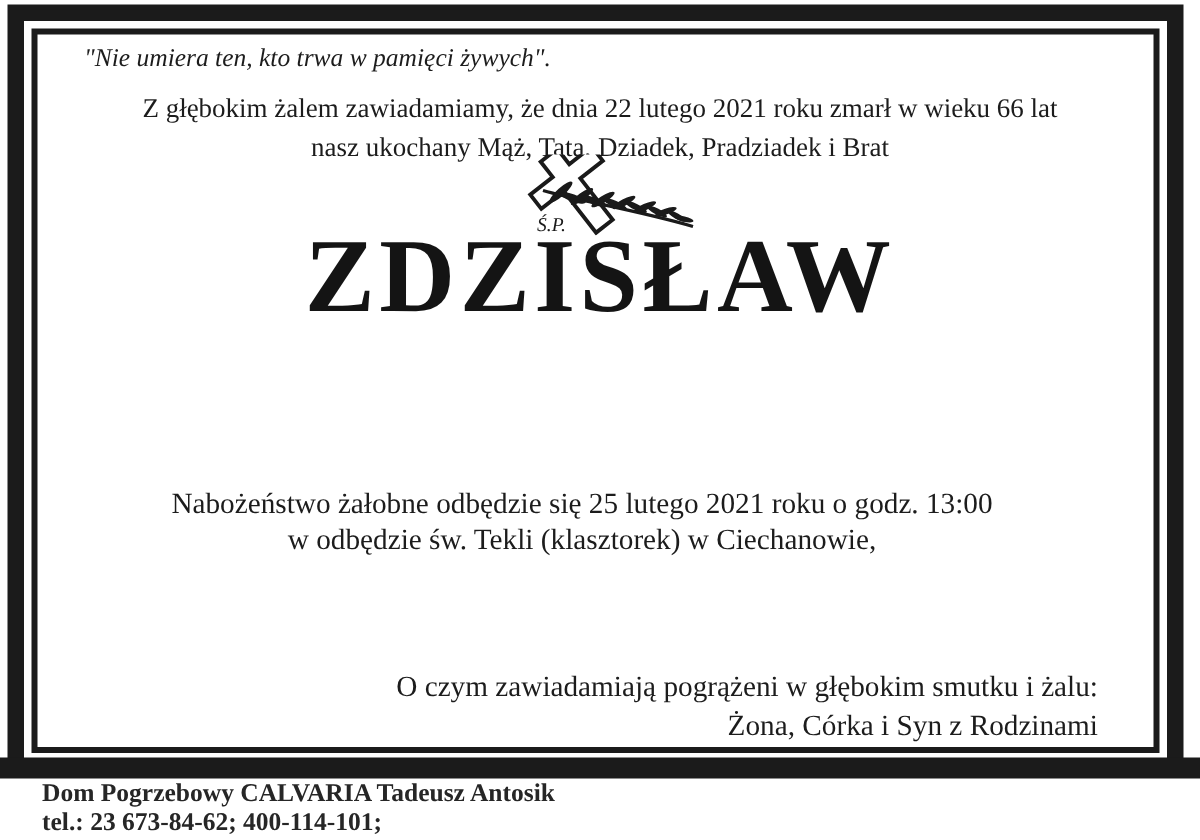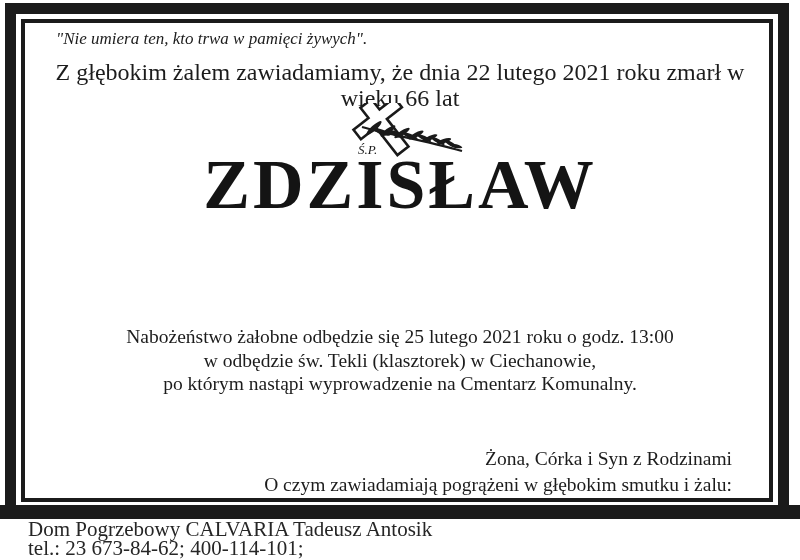--- a/index.html
+++ b/index.html
@@ -17,59 +17,60 @@
   .card-inner{
     width:100%;height:100%;box-sizing:border-box;
     border:4px solid var(--border,#1b1b1b);
   }
   .quote{
     position:absolute;left:56px;top:28px;
     font-style:italic;font-size:17px;line-height:22px;white-space:nowrap;
   }
   .announcement{
     position:absolute;left:30px;top:59px;width:740px;
-    text-align:center;font-size:24px;line-height:26px;
+    text-align:center;font-size:18px;line-height:26px;
   }
   .icon-wrap{position:absolute;left:336px;top:103px;width:132px;height:54px;}
   .name{
     position:absolute;left:0;width:800px;text-align:center;
     font-weight:bold;color:#141414;white-space:nowrap;
   }
   .name-first{top:148px;font-size:70px;line-height:74px;letter-spacing:3px;}
   .name-last{top:209px;font-size:104px;line-height:104px;letter-spacing:2px;}
   .service{
-    position:absolute;left:28px;top:325px;width:744px;
+    position:absolute;left:16px;top:325px;width:744px;
     text-align:center;font-size:19.5px;line-height:23.5px;
   }
   .closing{
     position:absolute;left:100px;right:68px;top:446px;
     text-align:right;font-size:19.5px;line-height:26px;
   }
   .bottom-bar{
     position:absolute;left:0;top:505px;width:800px;height:14px;
     background:var(--border,#1b1b1b);
   }
   .footer{
     position:absolute;left:28px;top:520px;
-    font-weight:normal;font-size:21px;line-height:18.5px;color:#262626;
+    font-weight:bold;font-size:17px;line-height:18.5px;color:#262626;
   }
 </style>
 </head>
 <body>
 
 <div class="page">
 
   <div class="card">
     <div class="card-inner"></div>
   </div>
 
   <div class="quote">"Nie umiera ten, kto trwa w pamięci żywych".</div>
 
   <div class="announcement">
     <div>Z głębokim żalem zawiadamiamy, że dnia 22 lutego 2021 roku zmarł w wieku 66 lat</div>
+    <div>nasz ukochany Mąż, Tata, Dziadek, Pradziadek i Brat</div>
   </div>
 
   <div class="icon-wrap">
     <svg width="132" height="54" viewBox="0 0 132 54" xmlns="http://www.w3.org/2000/svg">
       <g transform="translate(46,21) rotate(-38)">
         <path d="M-7,-26 H7 V-13 H26 V-1 H7 V34 H-7 V-1 H-26 V-13 H-7 Z" fill="#ffffff" stroke="#1a1a1a" stroke-width="2.6" stroke-linejoin="miter"></path>
       </g>
       <path d="M26,24 C50,31 88,37 126,48" fill="none" stroke="#1a1a1a" stroke-width="2.2"></path>
       <g fill="#1a1a1a">
         <ellipse cx="38" cy="25" rx="10" ry="2.6" transform="rotate(-42 38 25)"></ellipse>
@@ -89,26 +90,25 @@
       <text x="22" y="51" font-family="Liberation Serif, serif" font-style="italic" font-size="13" fill="#1a1a1a">Ś.P.</text>
     </svg>
   </div>
 
   <div class="name name-first">ZDZISŁAW</div>
 
 
   <div class="service">
     <div>Nabożeństwo żałobne odbędzie się 25 lutego 2021 roku o godz. 13:00</div>
     <div>w odbędzie św. Tekli (klasztorek) w Ciechanowie,</div>
-    <div>po którym nastąpi wyprowadzenie na Cmentarz Komunalny.</div>
   </div>
 
   <div class="closing">
+    <div>O czym zawiadamiają pogrążeni w głębokim smutku i żalu:</div>
     <div>Żona, Córka i Syn z Rodzinami</div>
-    <div>O czym zawiadamiają pogrążeni w głębokim smutku i żalu:</div>
   </div>
 
   <div class="bottom-bar"></div>
 
   <div class="footer">
     <div>Dom Pogrzebowy CALVARIA Tadeusz Antosik</div>
     <div>tel.: 23 673-84-62; 400-114-101;</div>
   </div>
 
 </div>

